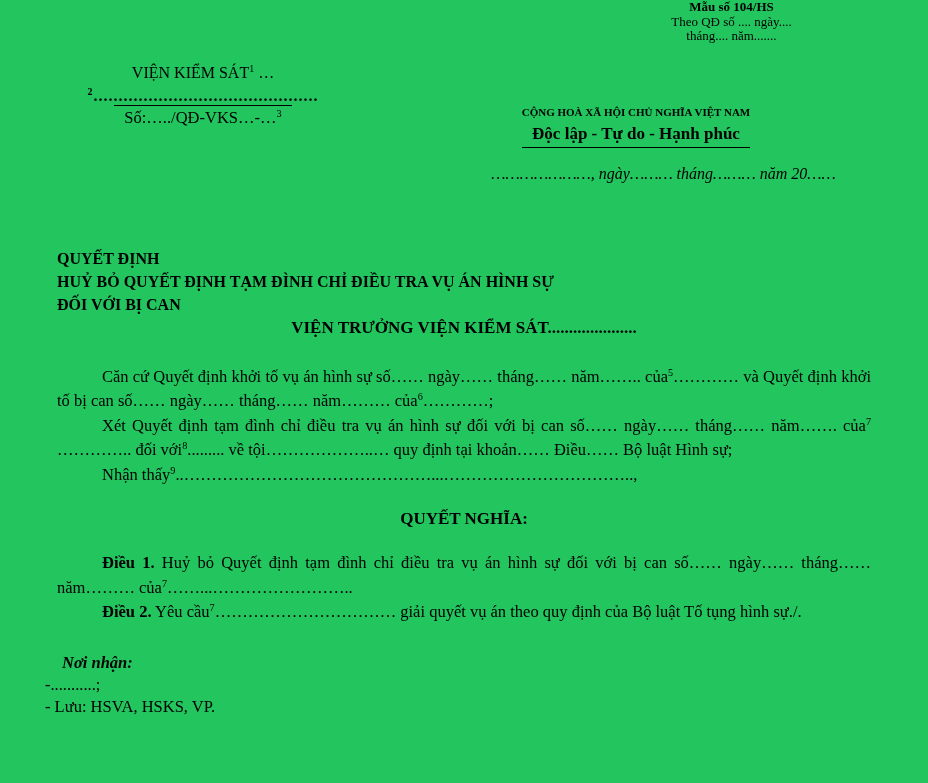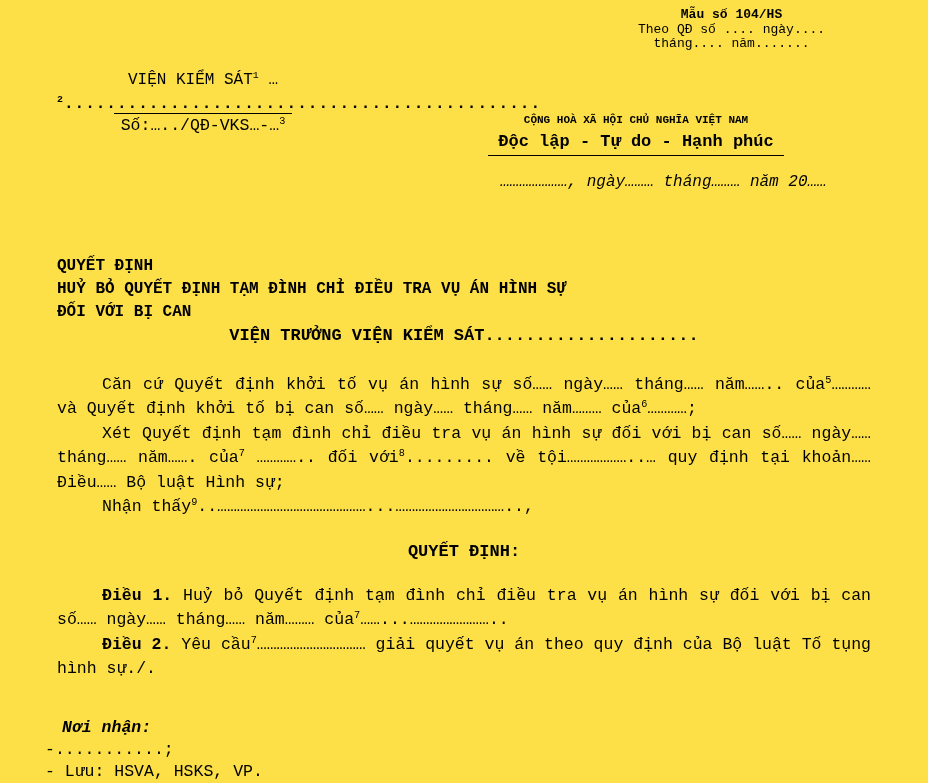--- a/index.html
+++ b/index.html
@@ -1,23 +1,23 @@
 <!DOCTYPE html>
 <html lang="vi"><head>
 <meta charset="utf-8">
 <style>
   html,body{margin:0;padding:0;background:#fff;}
   .page{
     position:relative;
     width:928px;height:783px;
-    background:#fde047;
-    font-family:Liberation Mono, monospace;
+    background:#22c55e;
+    font-family:Liberation Serif, serif;
     color:#000;
     box-sizing:border-box;
-    padding:8px 57px 0 57px;
+    padding:0 57px 0 57px;
     overflow:hidden;
   }
   .b{font-weight:bold;}
   sup{font-size:0.62em;line-height:0;}
 
   
   .form-meta{
     width:235px;
     margin-left:auto;
     margin-right:22px;
@@ -98,21 +98,21 @@
     text-align:center;
     font-weight:bold;
     font-size:17px;
     margin:20px 0 21px 0;
     line-height:23px;
   }
 
   
   .footer-row{
     display:flex;
-    margin-top:35px;
+    margin-top:27px;
   }
   .footer-left{
     flex:1;
     font-size:16.5px;
     line-height:22px;
     margin-left:-12px;
   }
   .recipients-title{
     font-weight:bold;
     font-style:italic;
@@ -163,21 +163,21 @@
     <div>QUYẾT ĐỊNH</div>
     <div>HUỶ BỎ QUYẾT ĐỊNH TẠM ĐÌNH CHỈ ĐIỀU TRA VỤ ÁN HÌNH SỰ</div>
     <div>ĐỐI VỚI BỊ CAN</div>
   </div>
   <div class="issuer">VIỆN TRƯỞNG VIỆN KIỂM SÁT.....................</div>
 
   <div class="body-text">
     <p><span>Căn cứ Quyết định khởi tố vụ án hình sự số…… ngày…… tháng…… năm…….. của</span><sup>5</sup><span>………… và Quyết định khởi tố bị can số…… ngày…… tháng…… năm……… của</span><sup>6</sup><span>…………;</span></p>
     <p><span>Xét Quyết định tạm đình chỉ điều tra vụ án hình sự đối với bị can số…… ngày…… tháng…… năm……. của</span><sup>7</sup><span> ………….. đối với</span><sup>8</sup><span>......... về tội………………..… quy định tại khoản…… Điều…… Bộ luật Hình sự;</span></p>
     <p><span>Nhận thấy</span><sup>9</sup><span>..………………………………………...……………………………..,</span></p>
-    <div class="decision-heading">QUYẾT ĐỊNH:</div>
+    <div class="decision-heading">QUYẾT NGHĨA:</div>
     <p><span class="b">Điều 1.</span><span> Huỷ bỏ Quyết định tạm đình chỉ điều tra vụ án hình sự đối với bị can số…… ngày…… tháng…… năm……… của</span><sup>7</sup><span>……...……………………..</span></p>
     <p><span class="b">Điều 2.</span><span> Yêu cầu</span><sup>7</sup><span>…………………………… giải quyết vụ án theo quy định của Bộ luật Tố tụng hình sự./.</span></p>
   </div>
 
   <div class="footer-row">
     <div class="footer-left">
       <div class="recipients-title">Nơi nhận:</div>
       <div class="recipient">-...........;</div>
       <div class="recipient">- Lưu: HSVA, HSKS, VP.</div>
     </div>

